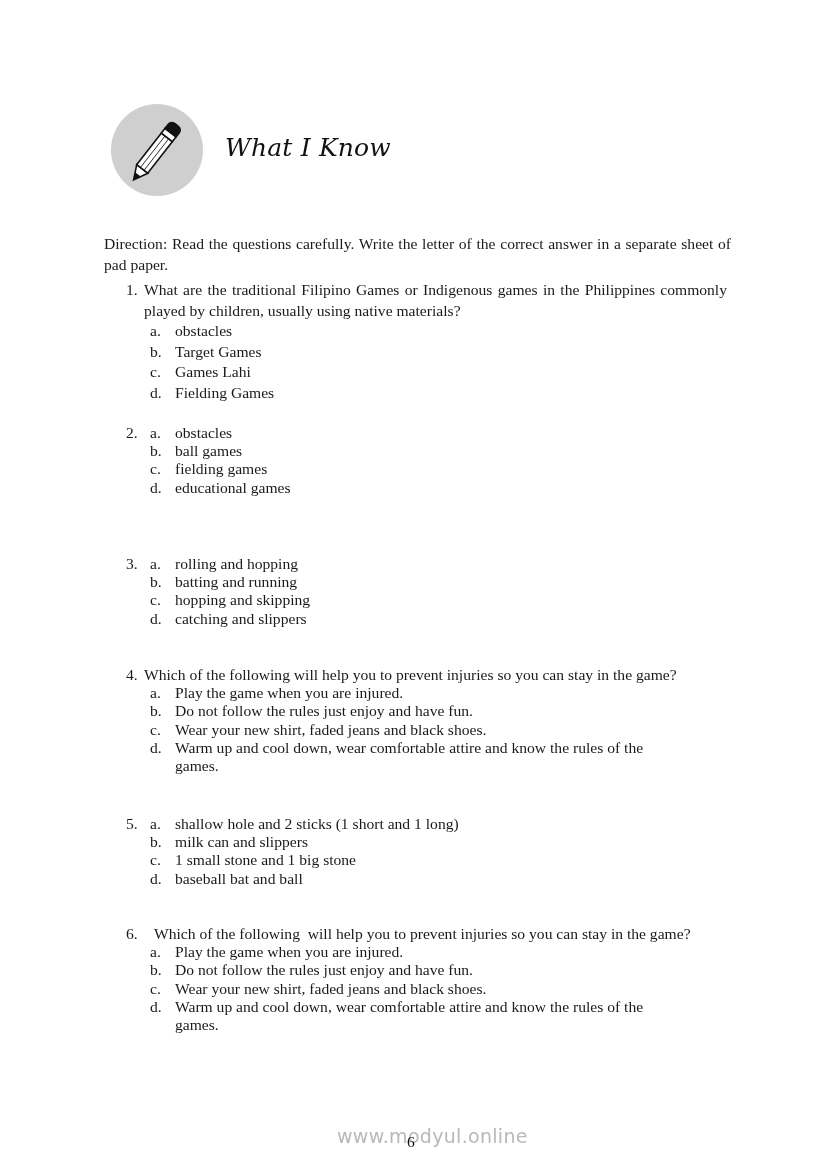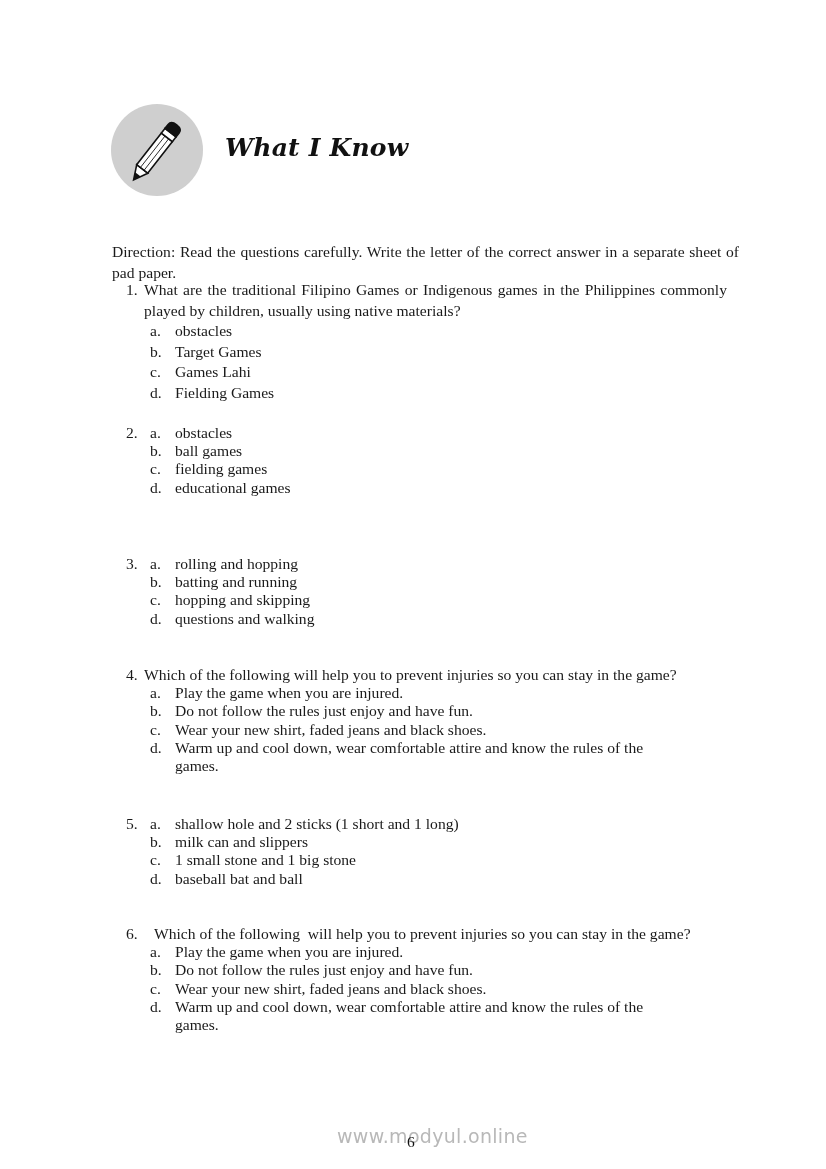--- a/index.html
+++ b/index.html
@@ -2,21 +2,21 @@
 <html><head>
 <meta charset="utf-8">
 <style>
   html, body { margin: 0; padding: 0; background: #ffffff; }
   body { width: 826px; height: 1169px; position: relative; overflow: hidden;
          font-family: "Liberation Serif", "DejaVu Serif", serif; color: #1a1a1a; }
   .icon-circle { position: absolute; left: 111px; top: 104px; width: 92px; height: 92px;
                  border-radius: 50%; background: #cfcfcf; }
   .icon-circle svg { position: absolute; left: 0; top: 0; width: 92px; height: 92px; }
   .title { position: absolute; left: 225px; top: 133px; font-family: "DejaVu Serif", serif;
-           font-weight: bold; font-style: italic; font-size: 25px; color: #111; letter-spacing: 0.2px; }
+           font-weight: normal; font-style: italic; font-size: 25px; color: #111; letter-spacing: 0.2px; }
   .direction { position: absolute; left: 100px; top: 230px; width: 627px; font-size: 15.6px;
                line-height: 20.5px; text-align: justify; }
   .q { position: absolute; left: 126px; width: 601px; font-size: 15.6px; }
   .q .qnum { position: absolute; left: 0; top: 0; }
   .q .qtext { margin-left: 18px; text-align: justify; }
   .q ol { list-style: none; margin: 0; padding: 0 0 0 24px; }
   .q li { position: relative; padding-left: 25px; }
   .q li .letter { position: absolute; left: 0; top: 0; }
   .q1 { top: 280px; line-height: 20.5px; }
   .q1 .qtext { text-align-last: left; }
@@ -43,21 +43,21 @@
       <rect x="-24" y="-7" width="40" height="14" fill="#ffffff" stroke="#111" stroke-width="1.6"></rect>
       <line x1="-24" y1="-2.3" x2="16" y2="-2.3" stroke="#111" stroke-width="0.8"></line>
       <line x1="-24" y1="2.3" x2="16" y2="2.3" stroke="#111" stroke-width="0.8"></line>
       <rect x="16" y="-7" width="6" height="14" fill="#ffffff" stroke="#111" stroke-width="1.6"></rect>
       <path d="M22,-7 L27,-7 Q32,-7 32,0 Q32,7 27,7 L22,7 Z" fill="#111" stroke="#111" stroke-width="1.6"></path>
     </g>
   </svg>
 </div>
 <div class="title">What I Know</div>
 
-<p class="direction" style="margin:12px;">Direction: Read the questions carefully. Write the letter of the correct answer in a separate sheet of pad paper.</p>
+<p class="direction" style="margin:4px;">Direction: Read the questions carefully. Write the letter of the correct answer in a separate sheet of pad paper.</p>
 
 <div class="q q1">
   <span class="qnum">1.</span>
   <div class="qtext">What are the traditional Filipino Games or Indigenous games in the Philippines commonly played by children, usually using native materials?</div>
   <ol>
     <li><span class="letter">a.</span><span>obstacles</span></li>
     <li><span class="letter">b.</span><span>Target Games</span></li>
     <li><span class="letter">c.</span><span>Games Lahi</span></li>
     <li><span class="letter">d.</span><span>Fielding Games</span></li>
   </ol>
@@ -72,21 +72,21 @@
     <li><span class="letter">d.</span><span>educational games</span></li>
   </ol>
 </div>
 
 <div class="q q3">
   <span class="qnum">3.</span>
   <ol>
     <li><span class="letter">a.</span><span>rolling and hopping</span></li>
     <li><span class="letter">b.</span><span>batting and running</span></li>
     <li><span class="letter">c.</span><span>hopping and skipping</span></li>
-    <li><span class="letter">d.</span><span>questions and walking</span></li>
+    <li><span class="letter">d.</span><span>catching and slippers</span></li>
   </ol>
 </div>
 
 <div class="q q4">
   <span class="qnum">4.</span>
   <div class="qtext">Which of the following will help you to prevent injuries so you can stay in the game?</div>
   <ol>
     <li><span class="letter">a.</span><span>Play the game when you are injured.</span></li>
     <li><span class="letter">b.</span><span>Do not follow the rules just enjoy and have fun.</span></li>
     <li><span class="letter">c.</span><span>Wear your new shirt, faded jeans and black shoes.</span></li>

